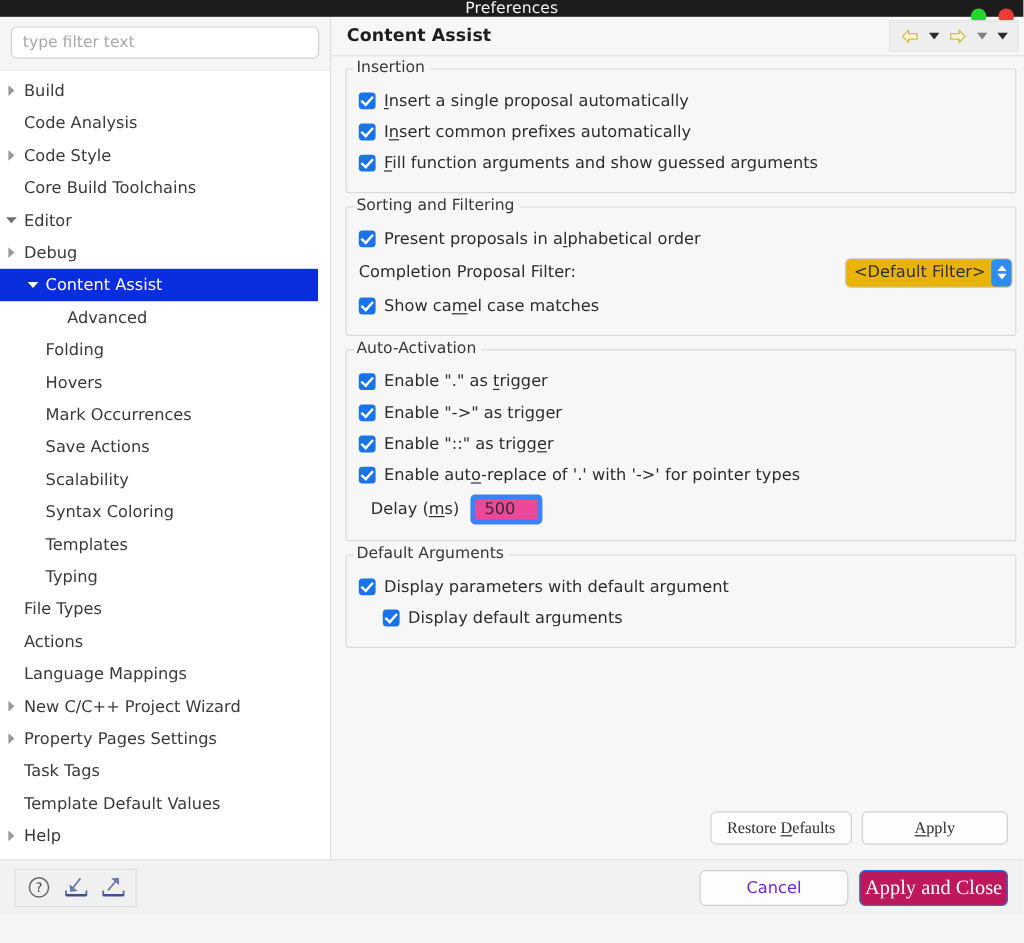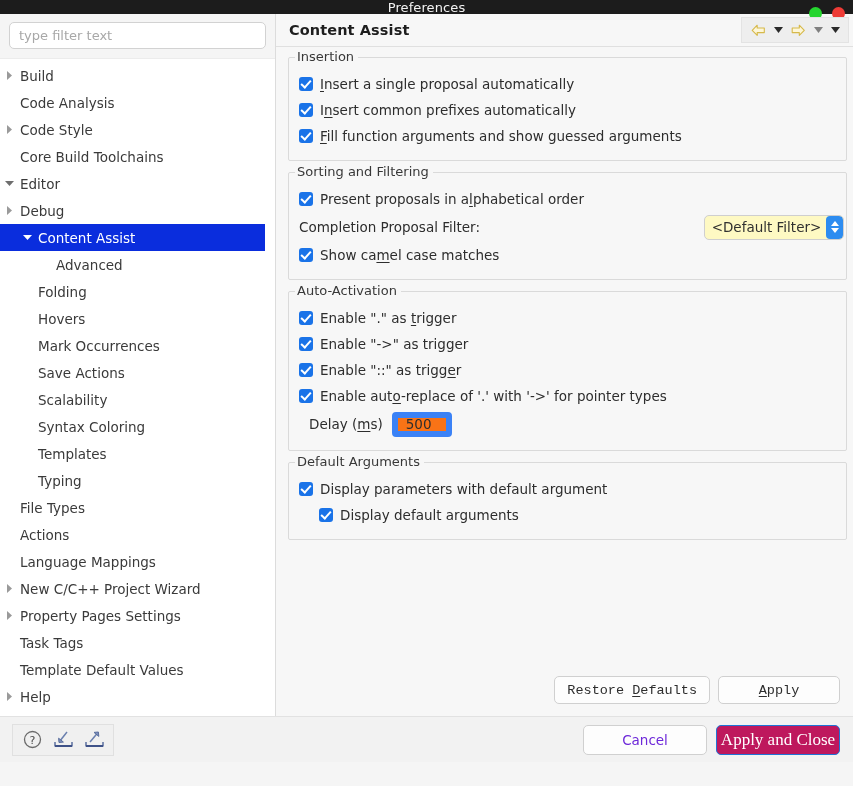--- a/index.html
+++ b/index.html
@@ -231,21 +231,21 @@
   }
   .combo-row .lbl { flex: 0 0 auto; }
   .combo-spacer { flex: 1; }
   .combo {
     display: flex;
     align-items: stretch;
     height: 25px;
     width: 140px;
     border: 1px solid #cfcfcf;
     border-radius: 5px;
-    background: #fef9c3;
+    background: #eab308;
     overflow: hidden;
     margin-right: -8px;
   }
   .combo-value {
     flex: 1;
     display: flex;
     align-items: center;
     justify-content: center;
     font-size: 13.5px;
     color: #303030;
@@ -269,23 +269,23 @@
     align-items: center;
     height: 30px;
     padding-left: 10px;
     font-size: 13.5px;
     color: #2d2d2d;
   }
   .delay-input {
     width: 60px;
     height: 25px;
     margin-left: 9px;
-    border: 6px solid #3b82f6;
+    border: 4px solid #3b82f6;
     border-radius: 4px;
-    background: #f97316;
+    background: #ec4899;
     font-family: inherit;
     font-size: 13.5px;
     color: #2d2d2d;
     padding: 0 8px;
     outline: none;
   }
 
   
   .apply-row {
     display: flex;
@@ -293,21 +293,21 @@
     align-items: center;
     gap: 8px;
     padding: 0 13px 12px 0;
   }
   .btn {
     height: 28px;
     min-width: 118px;
     border: 1px solid #d0d0d0;
     border-radius: 5px;
     background: #fdfdfd;
-    font-family: Liberation Mono, monospace;
+    font-family: Liberation Serif, serif;
     font-size: 13.5px;
     color: #2d2d2d;
     cursor: default;
     padding: 0 12px;
   }
   .btn.wide { min-width: 122px; }
 
   
   .footer {
     height: 58px;

